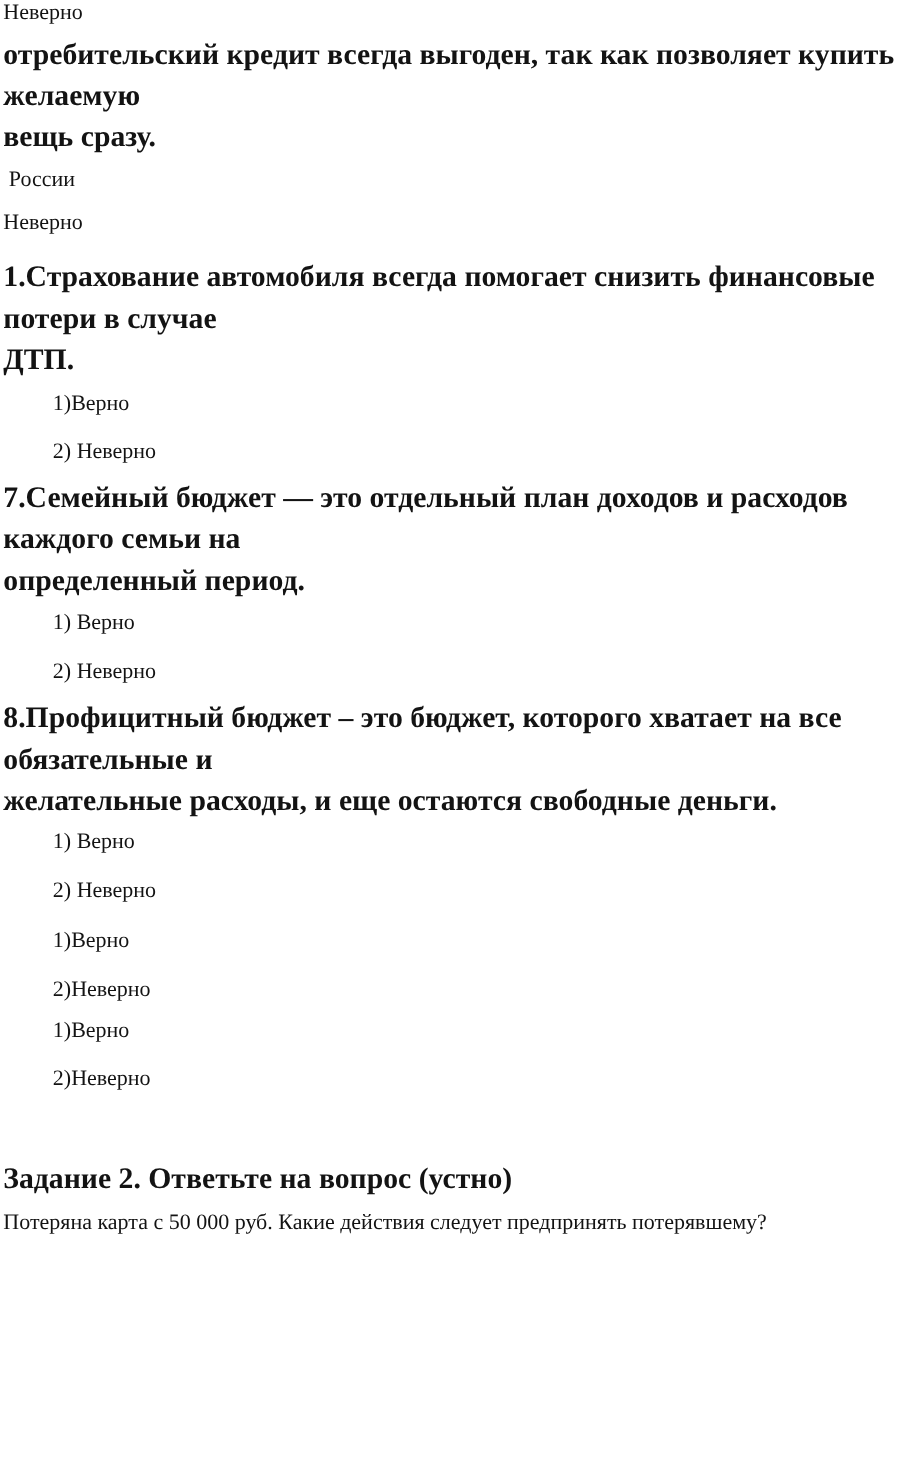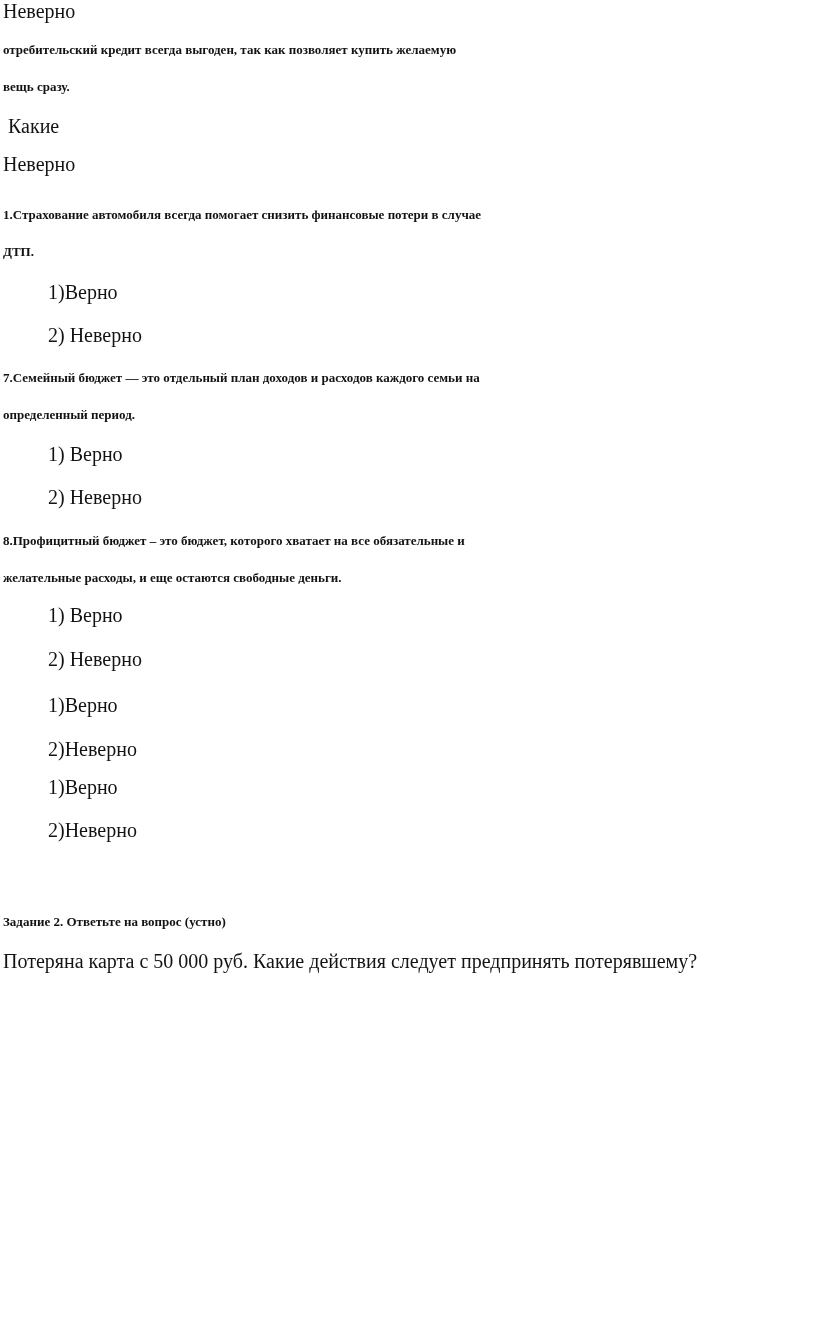--- a/index.html
+++ b/index.html
@@ -22,42 +22,42 @@
   }
   .ln {
     margin: 0;
     font-size: 20px;
     line-height: 37.5px;
     white-space: pre-wrap;
     color: #131313;
   }
   .b {
     font-weight: bold;
-    font-size: 13px;
+    font-size: 27px;
   }
   .opt {
     padding-left: 45px;
   }
   .ind-big {
     padding-left: 62px;
   }
   .qnum {
     display: inline-block;
     width: 60px;
   }
 </style>
 </head>
 <body>
 
 <div class="doc">
 
   <p class="ln" style="margin-top:0">Неверно</p>
   <p class="ln b" style="margin-top:0">отребительский кредит всегда выгоден, так как позволяет купить желаемую
 вещь сразу.</p>
-  <p class="ln" style="margin-top:2px"> Какие</p>
+  <p class="ln" style="margin-top:2px"> России</p>
   <p class="ln" style="margin-top:1px">Неверно</p>
 
   <p class="ln b" style="margin-top:12px">1.Страхование автомобиля всегда помогает снизить финансовые потери в случае
 ДТП.</p>
   <p class="ln opt" style="margin-top:3px">1)Верно</p>
   <p class="ln opt" style="margin-top:6px">2) Неверно</p>
 
   <p class="ln b" style="margin-top:4px">7.Семейный бюджет — это отдельный план доходов и расходов каждого семьи на
 определенный период.</p>
   <p class="ln opt" style="margin-top:2px">1) Верно</p>

